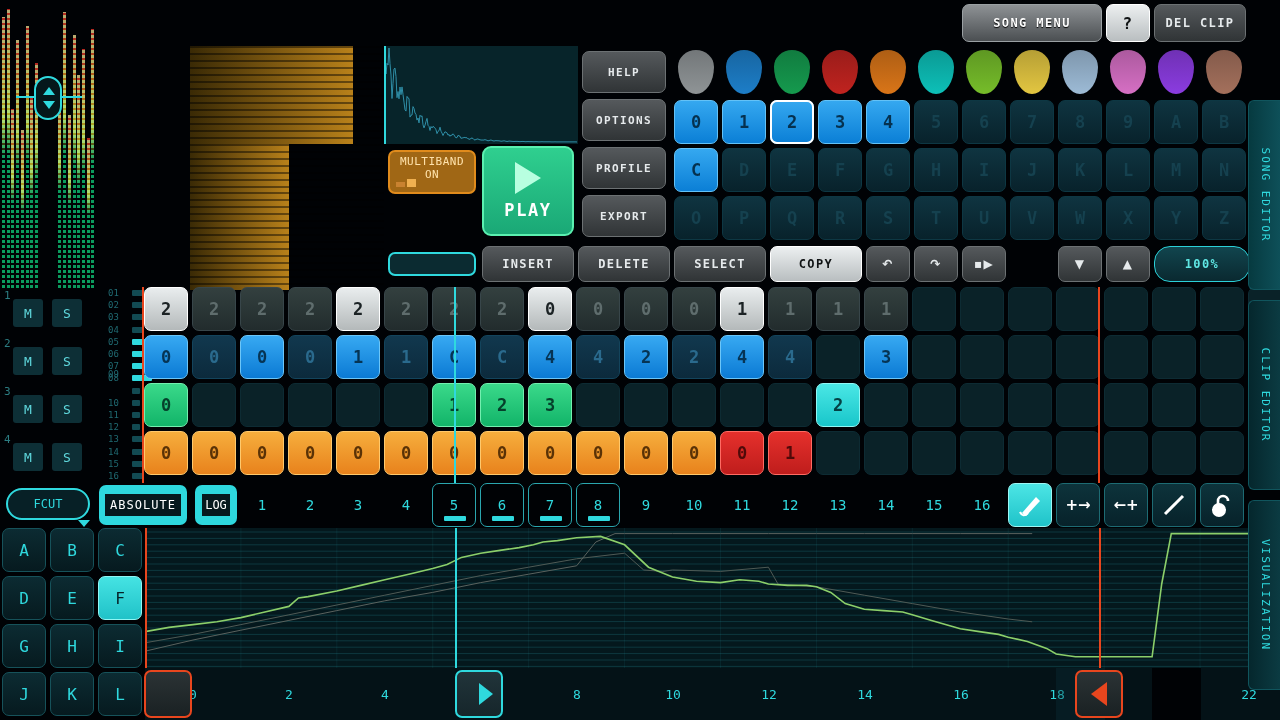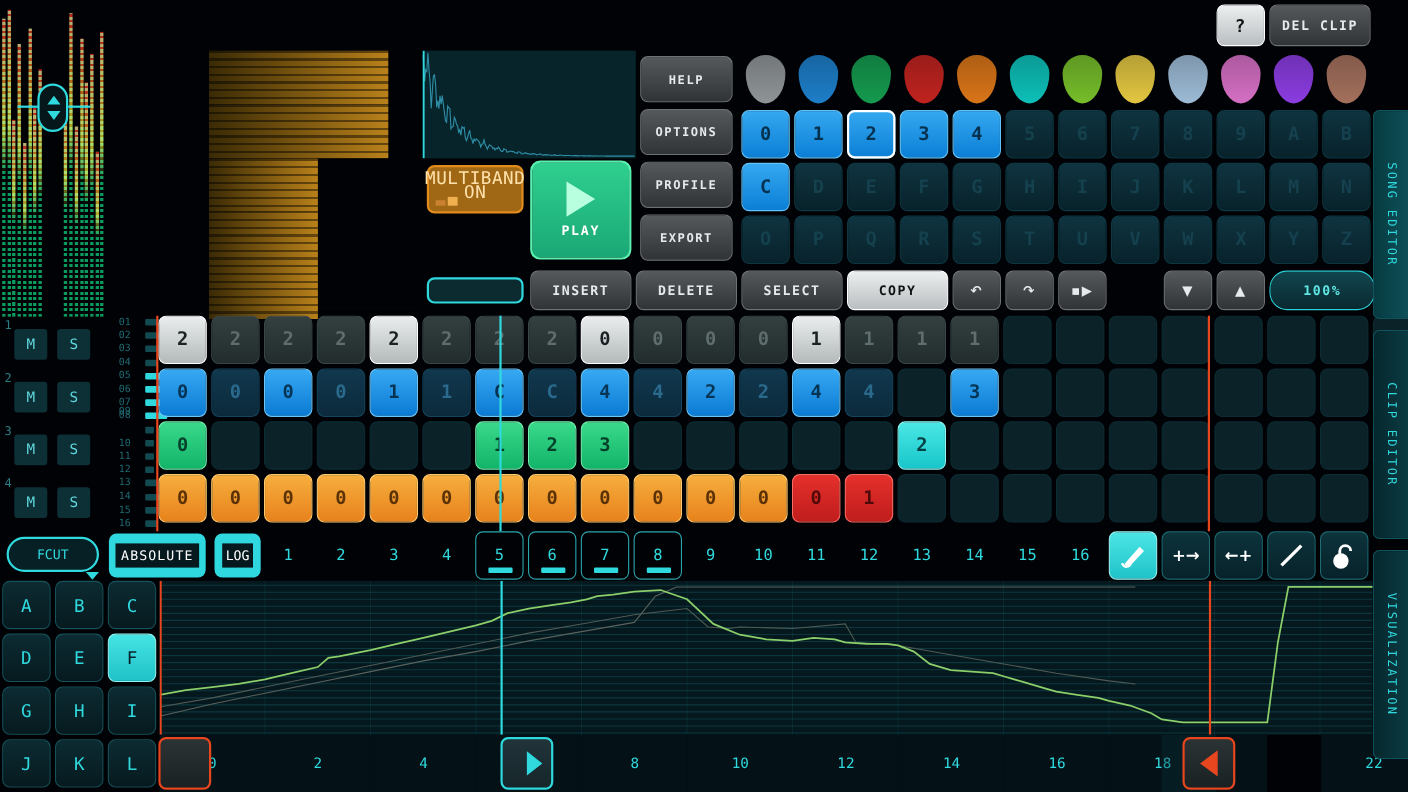--- a/index.html
+++ b/index.html
@@ -76,40 +76,40 @@
   .eqstripes { position:absolute; inset:0;
     background:repeating-linear-gradient(180deg, rgba(0,0,0,.45) 0 2px, transparent 2px 7px); }
 
   
   #spectrum { position:absolute; left:384px; top:46px; width:194px; height:98px;
               background:#07242a; overflow:hidden; }
   #multiband {
     position:absolute; left:388px; top:150px; width:88px; height:44px;
     border:2px solid #e08b1c; border-radius:7px; background:#a06715;
     color:#ffe2ab; font-family:"DejaVu Sans Mono", monospace;
-    font-size:16px; line-height:13px; letter-spacing:.5px;
+    font-size:11px; line-height:13px; letter-spacing:.5px;
     display:flex; align-items:center; justify-content:center; text-align:center;
     padding-bottom:8px;
   }
   #mbbar { position:absolute; left:6px; bottom:5px; width:28px; height:8px; }
   #smallfield {
     position:absolute; left:388px; top:252px; width:88px; height:24px;
     border:2px solid #2fd9de; border-radius:7px; background:#0b2b31;
   }
 
   
   #play {
     position:absolute; left:482px; top:146px; width:92px; height:90px;
     border:2px solid #5bf0b0; border-radius:9px;
     background:linear-gradient(#2fcf8f,#1aa876);
     display:flex; flex-direction:column; align-items:center; justify-content:center;
   }
   #play .tri { width:0;height:0;border-left:26px solid #b8ffe0;
     border-top:16px solid transparent;border-bottom:16px solid transparent; margin-bottom:6px;}
-  #play .lbl { font-family:"DejaVu Sans Mono", monospace; font-size:12px;
+  #play .lbl { font-family:"DejaVu Sans Mono", monospace; font-size:17px;
     color:#ffffff; letter-spacing:1.6px; font-weight:bold; }
 
   
   #menucol { position:absolute; left:582px; top:51px; width:84px; }
   #menucol .btn { height:42px; margin-bottom:6px; font-size:11px; }
 
   
   #songmenu { position:absolute; left:962px; top:4px; width:140px; height:38px; font-size:12px;}
   #helpq    { position:absolute; left:1106px; top:4px; width:44px; height:38px; font-size:16px;}
   #delclip  { position:absolute; left:1154px; top:4px; width:92px; height:38px; font-size:12px;}
@@ -379,20 +379,21 @@
         <span>OPTIONS</span>
       </div>
       <div class="btn gray-dark">
         <span>PROFILE</span>
       </div>
       <div class="btn gray-dark">
         <span>EXPORT</span>
       </div>
     </div>
 
+  <div class="btn gray" id="songmenu">SONG MENU</div>
   <div class="btn gray-lite" id="helpq">?</div>
   <div class="btn gray-dark" id="delclip">DEL CLIP</div>
 
   <div id="palette">
       <div class="drop" style="left: 4px; background: linear-gradient(rgb(143, 148, 150), rgba(143, 148, 150, 0.8));"></div>
       <div class="drop" style="left: 52px; background: linear-gradient(rgb(29, 126, 200), rgba(29, 126, 200, 0.8));"></div>
       <div class="drop" style="left: 100px; background: linear-gradient(rgb(21, 154, 78), rgba(21, 154, 78, 0.8));"></div>
       <div class="drop" style="left: 148px; background: linear-gradient(rgb(192, 35, 31), rgba(192, 35, 31, 0.8));"></div>
       <div class="drop" style="left: 196px; background: linear-gradient(rgb(217, 117, 24), rgba(217, 117, 24, 0.8));"></div>
       <div class="drop" style="left: 244px; background: linear-gradient(rgb(13, 192, 184), rgba(13, 192, 184, 0.8));"></div>

